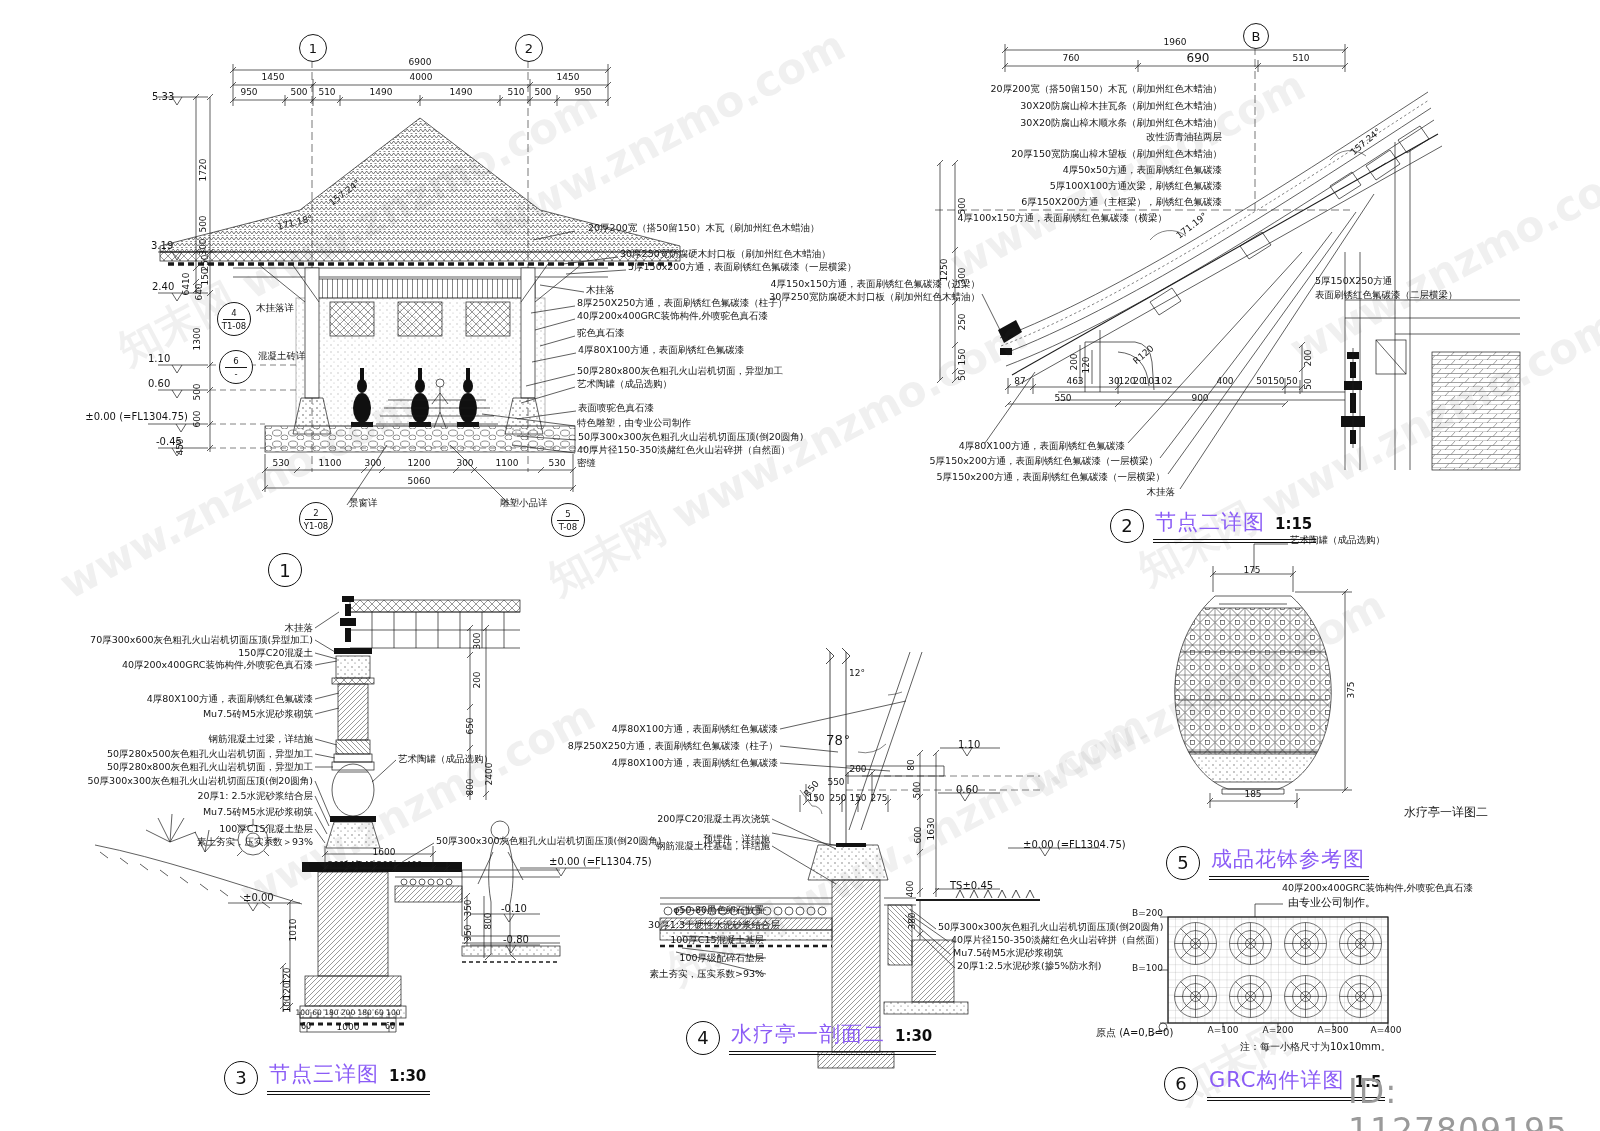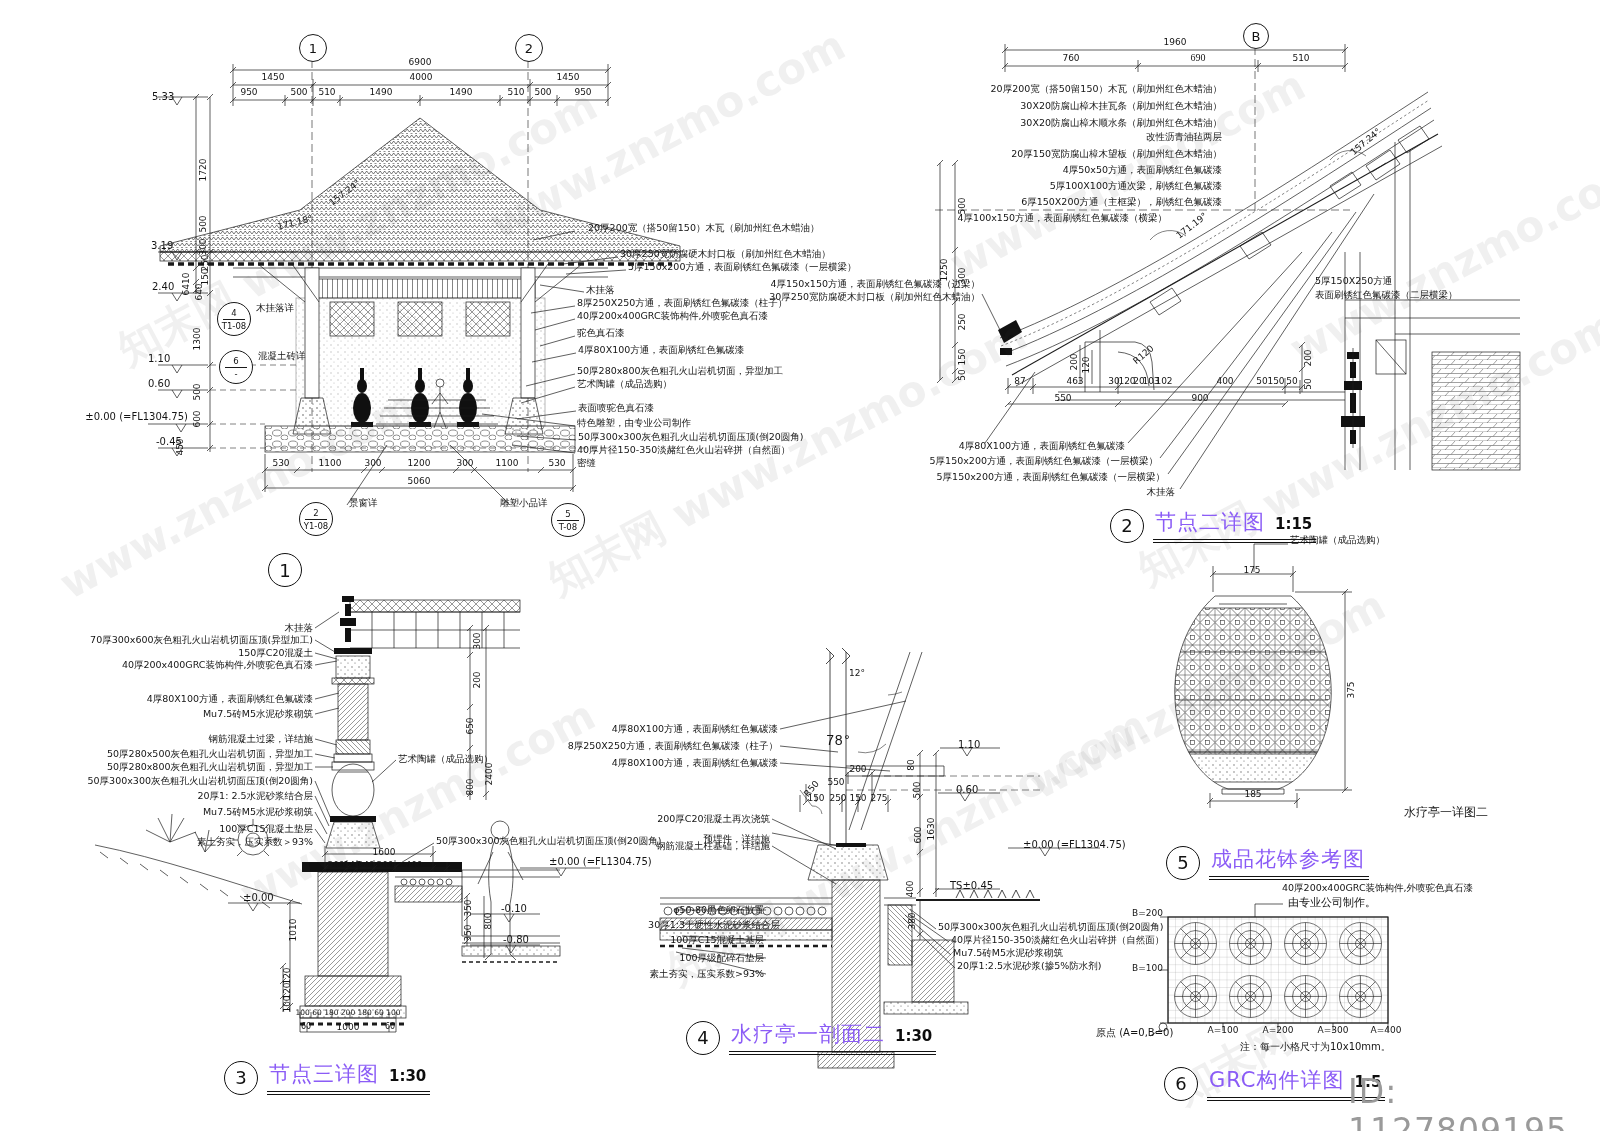--- a/index.html
+++ b/index.html
@@ -411,21 +411,21 @@
       <div class="lbl" style="left: 281px; top: 463px; font-size: 9px; transform: translate(-50%, -50%);">530</div>
       <div class="lbl" style="left: 330px; top: 463px; font-size: 9px; transform: translate(-50%, -50%);">1100</div>
       <div class="lbl" style="left: 373px; top: 463px; font-size: 9px; transform: translate(-50%, -50%);">300</div>
       <div class="lbl" style="left: 419px; top: 463px; font-size: 9px; transform: translate(-50%, -50%);">1200</div>
       <div class="lbl" style="left: 465px; top: 463px; font-size: 9px; transform: translate(-50%, -50%);">300</div>
       <div class="lbl" style="left: 507px; top: 463px; font-size: 9px; transform: translate(-50%, -50%);">1100</div>
       <div class="lbl" style="left: 557px; top: 463px; font-size: 9px; transform: translate(-50%, -50%);">530</div>
       <div class="lbl" style="left: 419px; top: 481px; font-size: 9px; transform: translate(-50%, -50%);">5060</div>
       <div class="lbl" style="left: 1175px; top: 42px; font-size: 9px; transform: translate(-50%, -50%);">1960</div>
       <div class="lbl" style="left: 1071px; top: 58px; font-size: 9px; transform: translate(-50%, -50%);">760</div>
-      <div class="lbl" style="left: 1198px; top: 58px; font-size: 10px; transform: translate(-50%, -50%); font-family: Liberation Serif, serif;">690</div>
+      <div class="lbl" style="left: 1198px; top: 58px; font-size: 12px; transform: translate(-50%, -50%);">690</div>
       <div class="lbl" style="left: 1301px; top: 58px; font-size: 9px; transform: translate(-50%, -50%);">510</div>
       <div class="lbl" style="left: 1222px; top: 89px; font-size: 9.5px; transform: translate(-100%, -50%);">20厚200宽（搭50留150）木瓦（刷加州红色木蜡油）</div>
       <div class="lbl" style="left: 1222px; top: 106px; font-size: 9.5px; transform: translate(-100%, -50%);">30X20防腐山樟木挂瓦条（刷加州红色木蜡油）</div>
       <div class="lbl" style="left: 1222px; top: 123px; font-size: 9.5px; transform: translate(-100%, -50%);">30X20防腐山樟木顺水条（刷加州红色木蜡油）</div>
       <div class="lbl" style="left: 1222px; top: 137px; font-size: 9.5px; transform: translate(-100%, -50%);">改性沥青油毡两层</div>
       <div class="lbl" style="left: 1222px; top: 154px; font-size: 9.5px; transform: translate(-100%, -50%);">20厚150宽防腐山樟木望板（刷加州红色木蜡油）</div>
       <div class="lbl" style="left: 1222px; top: 170px; font-size: 9.5px; transform: translate(-100%, -50%);">4厚50x50方通，表面刷锈红色氟碳漆</div>
       <div class="lbl" style="left: 1222px; top: 186px; font-size: 9.5px; transform: translate(-100%, -50%);">5厚100X100方通次梁，刷锈红色氟碳漆</div>
       <div class="lbl" style="left: 1222px; top: 202px; font-size: 9.5px; transform: translate(-100%, -50%);">6厚150X200方通（主框梁），刷锈红色氟碳漆</div>
       <div class="lbl" style="left: 1167px; top: 218px; font-size: 9.5px; transform: translate(-100%, -50%);">4厚100x150方通，表面刷锈红色氟碳漆（横梁）</div>

